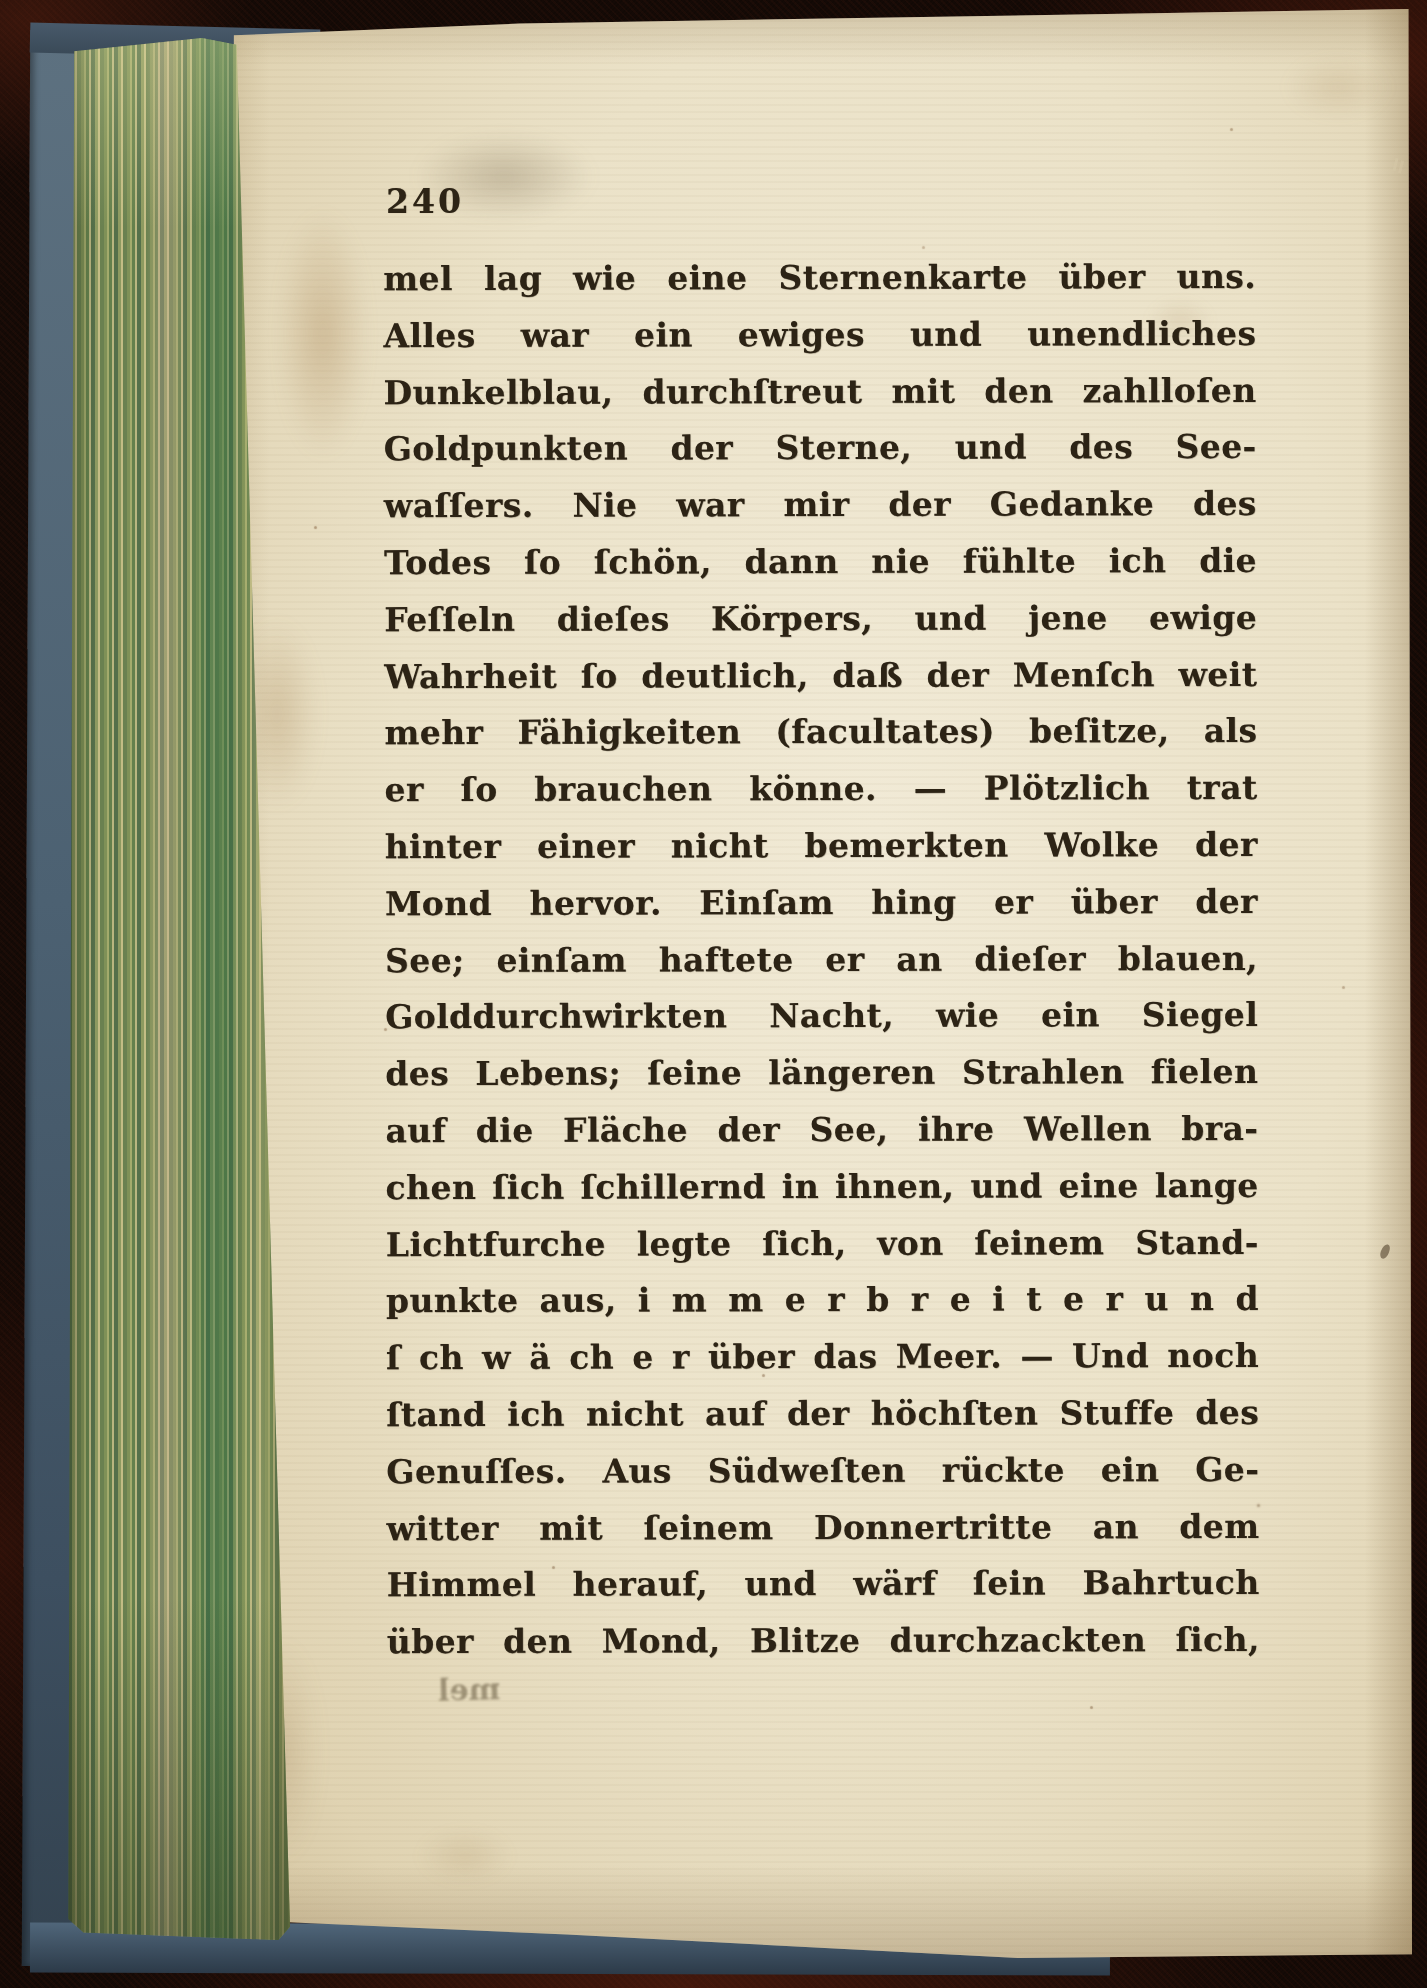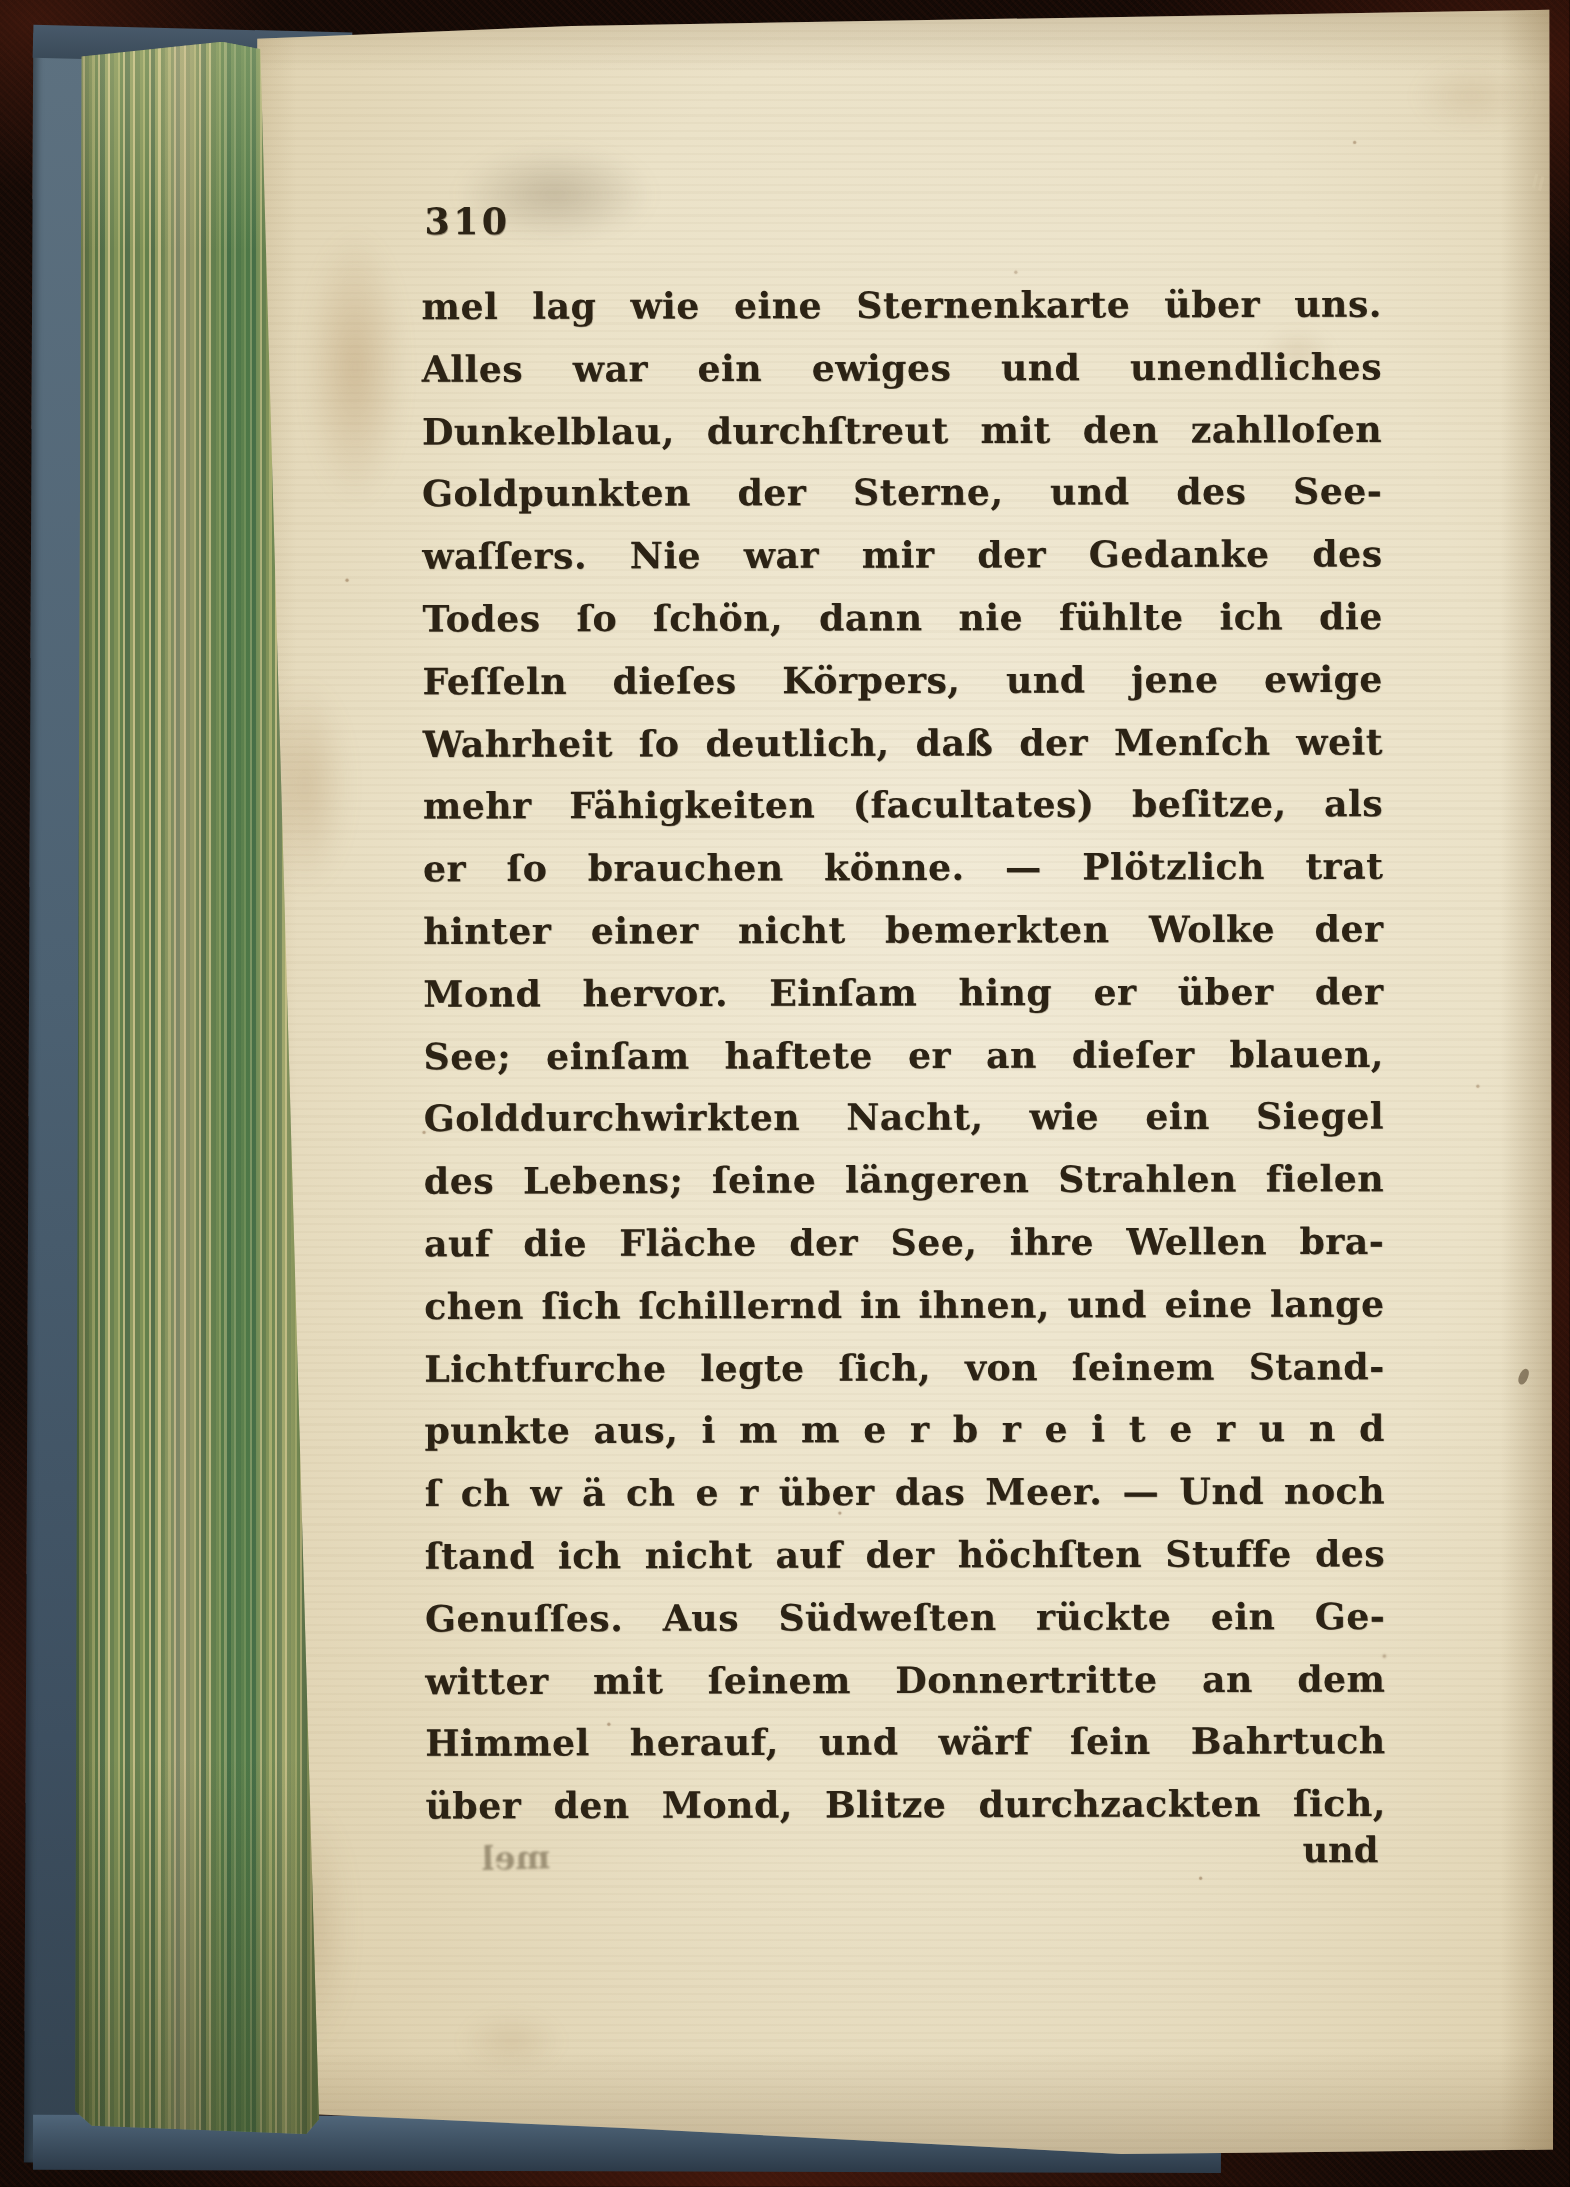--- a/index.html
+++ b/index.html
@@ -124,21 +124,21 @@
     <div class="stain s3"></div>
     <div class="stain s4"></div>
     <div class="stain s5"></div>
     <div class="stain s6"></div>
     <div class="stain s7"></div>
     <div class="speckles"></div>
   </div>
 
   <div class="fore-edge"></div>
 
-  <div class="page-number">310</div>
+  <div class="page-number">240</div>
 
   <div class="text-block">
     <div class="line">mel lag wie eine Sternenkarte über uns.</div>
     <div class="line">Alles war ein ewiges und unendliches</div>
     <div class="line">Dunkelblau, durchſtreut mit den zahlloſen</div>
     <div class="line">Goldpunkten der Sterne, und des See-</div>
     <div class="line">waſſers. Nie war mir der Gedanke des</div>
     <div class="line">Todes ſo ſchön, dann nie fühlte ich die</div>
     <div class="line">Feſſeln dieſes Körpers, und jene ewige</div>
     <div class="line">Wahrheit ſo deutlich, daß der Menſch weit</div>
@@ -154,19 +154,18 @@
     <div class="line">Lichtfurche legte ſich, von ſeinem Stand-</div>
     <div class="line">punkte aus, i&nbsp;m&nbsp;m&nbsp;e&nbsp;r b&nbsp;r&nbsp;e&nbsp;i&nbsp;t&nbsp;e&nbsp;r u&nbsp;n&nbsp;d</div>
     <div class="line">ſ&nbsp;ch&nbsp;w&nbsp;ä&nbsp;ch&nbsp;e&nbsp;r über das Meer. — Und noch</div>
     <div class="line">ſtand ich nicht auf der höchſten Stuffe des</div>
     <div class="line">Genuſſes. Aus Südweſten rückte ein Ge-</div>
     <div class="line">witter mit ſeinem Donnertritte an dem</div>
     <div class="line">Himmel herauf, und wärf ſein Bahrtuch</div>
     <div class="line">über den Mond, Blitze durchzackten ſich,</div>
   </div>
 
-  <div class="catchword">und</div>
   <div class="ghost">mel</div>
 
   <div class="mark-top-right"></div>
   <div class="mark-right"></div>
 
 </div>
 
 </body></html>

